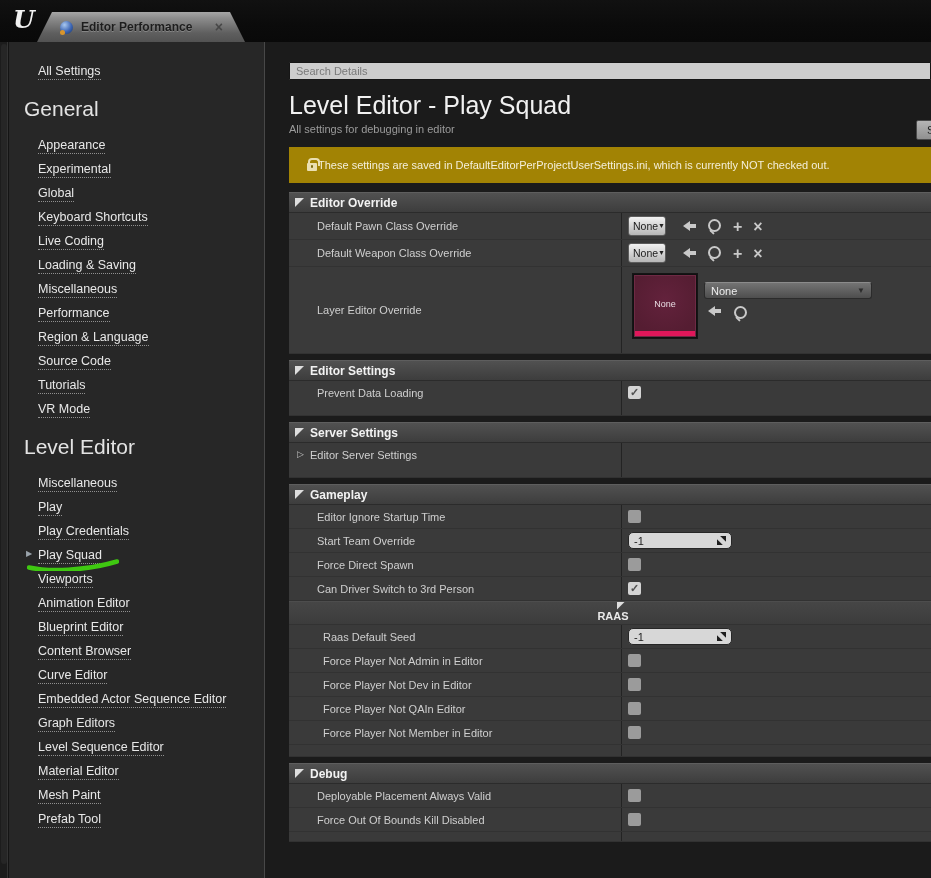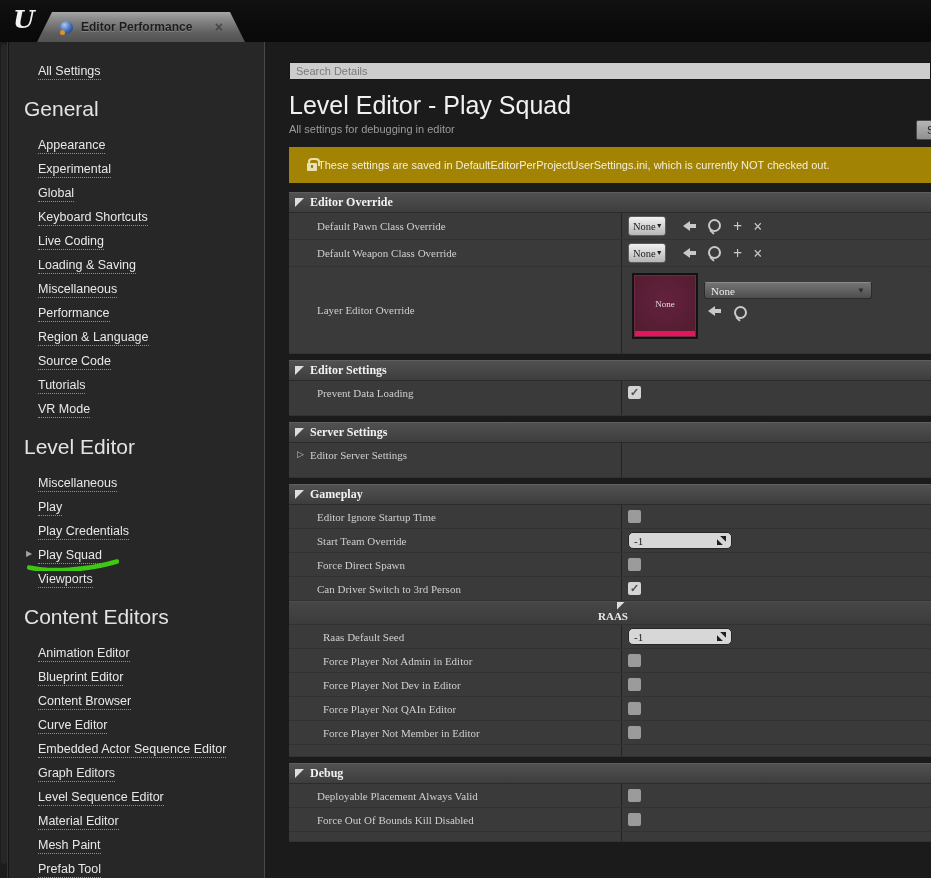--- a/index.html
+++ b/index.html
@@ -67,21 +67,21 @@
     display:flex; align-items:center; gap:1px; padding-left:18px; }
   .lock { width:10px; height:8px; background:#eadfb2; border-radius:1px;
     position:relative; margin-top:4px; flex:none; }
   .lock::before { content:''; position:absolute; top:-5px; left:1px; width:8px; height:6px;
     border:2px solid #eadfb2; border-bottom:none; border-radius:4px 4px 0 0; }
   .lock::after { content:''; position:absolute; top:2px; left:4px; width:2px; height:3px;
     background:#7c6c10; border-radius:1px; }
   .banner-text { font-size:11px; color:#f4efda; }
 
   
-  .section { margin-top:6px;font-family:Liberation Serif, serif; }
+  .section { margin-top:6px; }
   .section.first { margin-top:9px; }
   .section-header { height:21px; background:linear-gradient(#515151,#3d3d3d);
     border-top:1px solid #5e5e5e; border-bottom:1px solid #2b2b2b;
     display:flex; align-items:center; cursor:pointer; }
   .tri-expanded { width:9px; height:9px; background:#dedede; flex:none;
     clip-path:polygon(0 0, 100% 0, 0 100%); margin-left:6px; }
   .tri-expanded.small { width:8px; height:8px; margin-left:21px; }
   .section-title { margin-left:6px; font-size:12px; font-weight:bold; color:#f2f2f2; }
 
   .row { display:flex; height:24px; background:#3a3a3a; border-bottom:1px solid #323232;
@@ -268,21 +268,20 @@
             </svg>
   </div>
           <div class="side-item">
     
     <span class="side-link side-item-label">Viewports</span>
     
   </div>
         </div>
   </div>
       <div class="side-group">
-    <div class="side-group-header">Content Editors</div>
     <div class="side-items">
           <div class="side-item">
     
     <span class="side-link side-item-label">Animation Editor</span>
     
   </div>
           <div class="side-item">
     
     <span class="side-link side-item-label">Blueprint Editor</span>
     

